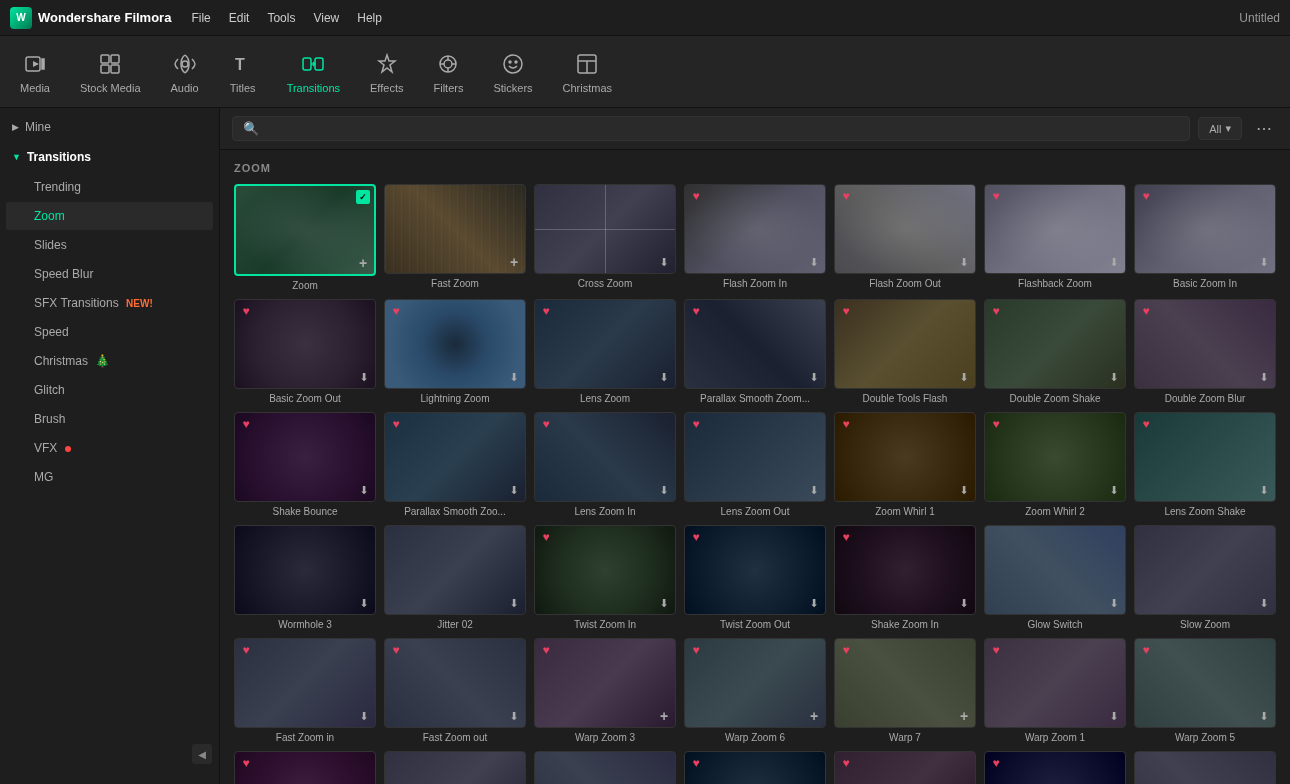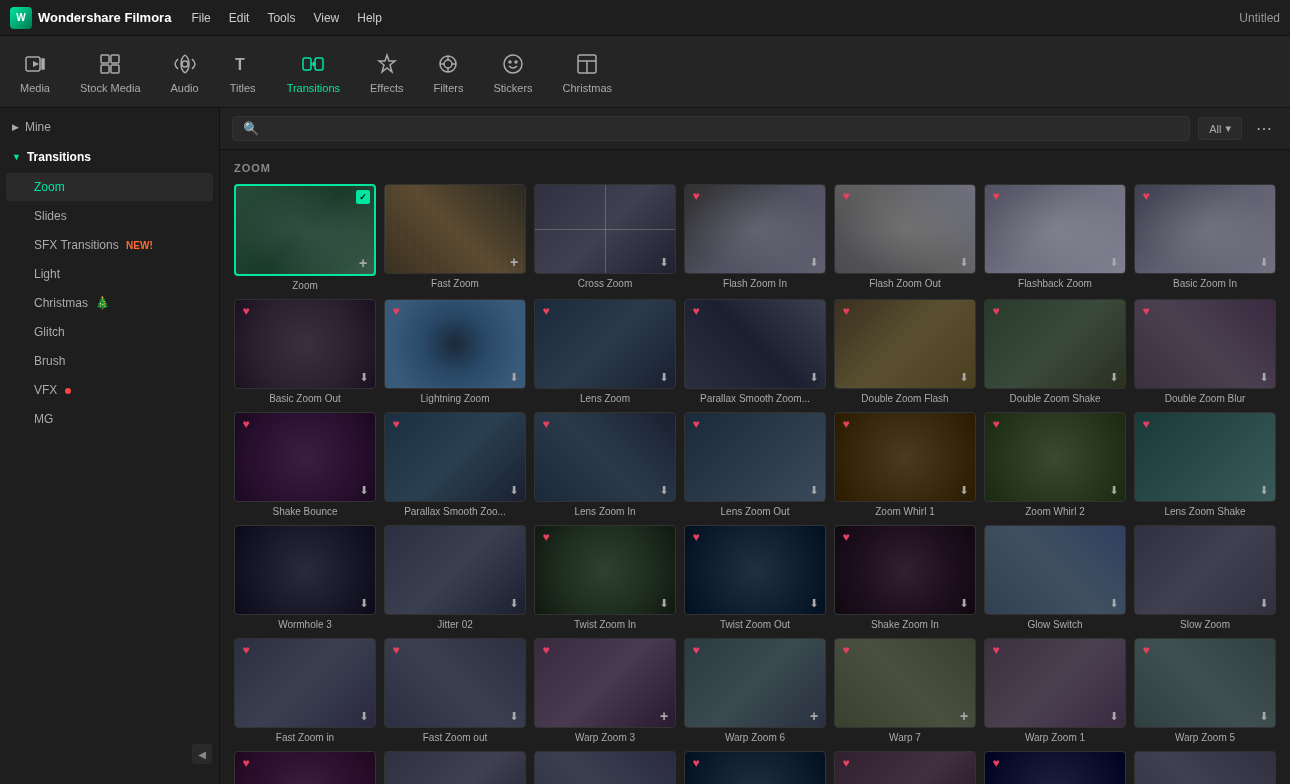--- a/index.html
+++ b/index.html
@@ -472,32 +472,38 @@
       <div class="sidebar-section-header">
         <span class="arrow">▶</span>
         <span>Mine</span>
       </div>
 
       <div class="sidebar-section-header">
         <span class="arrow" style="color:#00e5a0">▼</span>
         <span style="color:#fff; font-weight:600">Transitions</span>
       </div>
 
+      <div class="sidebar-item">
+        <span>Trending</span>
+      </div>
       <div class="sidebar-item active">
         <span>Zoom</span>
       </div>
       <div class="sidebar-item">
         <span>Slides</span>
       </div>
       <div class="sidebar-item">
+        <span>Speed Blur</span>
+      </div>
+      <div class="sidebar-item">
         <span>SFX Transitions</span>
         <span class="badge-new">NEW!</span>
       </div>
       <div class="sidebar-item">
-        <span>Light</span>
+        <span>Speed</span>
       </div>
       <div class="sidebar-item">
         <span>Christmas</span>
         <span class="badge-christmas">🎄</span>
       </div>
       <div class="sidebar-item">
         <span>Glitch</span>
       </div>
       <div class="sidebar-item">
         <span>Brush</span>
@@ -624,21 +630,21 @@
             <div class="thumb-icon heart-icon">♥</div>
             <div class="thumb-icon download-icon">⬇</div>
           </div>
           <div class="card-label">Parallax Smooth Zoom...</div>
         </div>
         <div class="card">
           <div class="card-thumb thumb-double-flash">
             <div class="thumb-icon heart-icon">♥</div>
             <div class="thumb-icon download-icon">⬇</div>
           </div>
-          <div class="card-label">Double Zoom Flash</div>
+          <div class="card-label">Double Tools Flash</div>
         </div>
         <div class="card">
           <div class="card-thumb thumb-double-shake">
             <div class="thumb-icon heart-icon">♥</div>
             <div class="thumb-icon download-icon">⬇</div>
           </div>
           <div class="card-label">Double Zoom Shake</div>
         </div>
         <div class="card">
           <div class="card-thumb thumb-double-blur">

